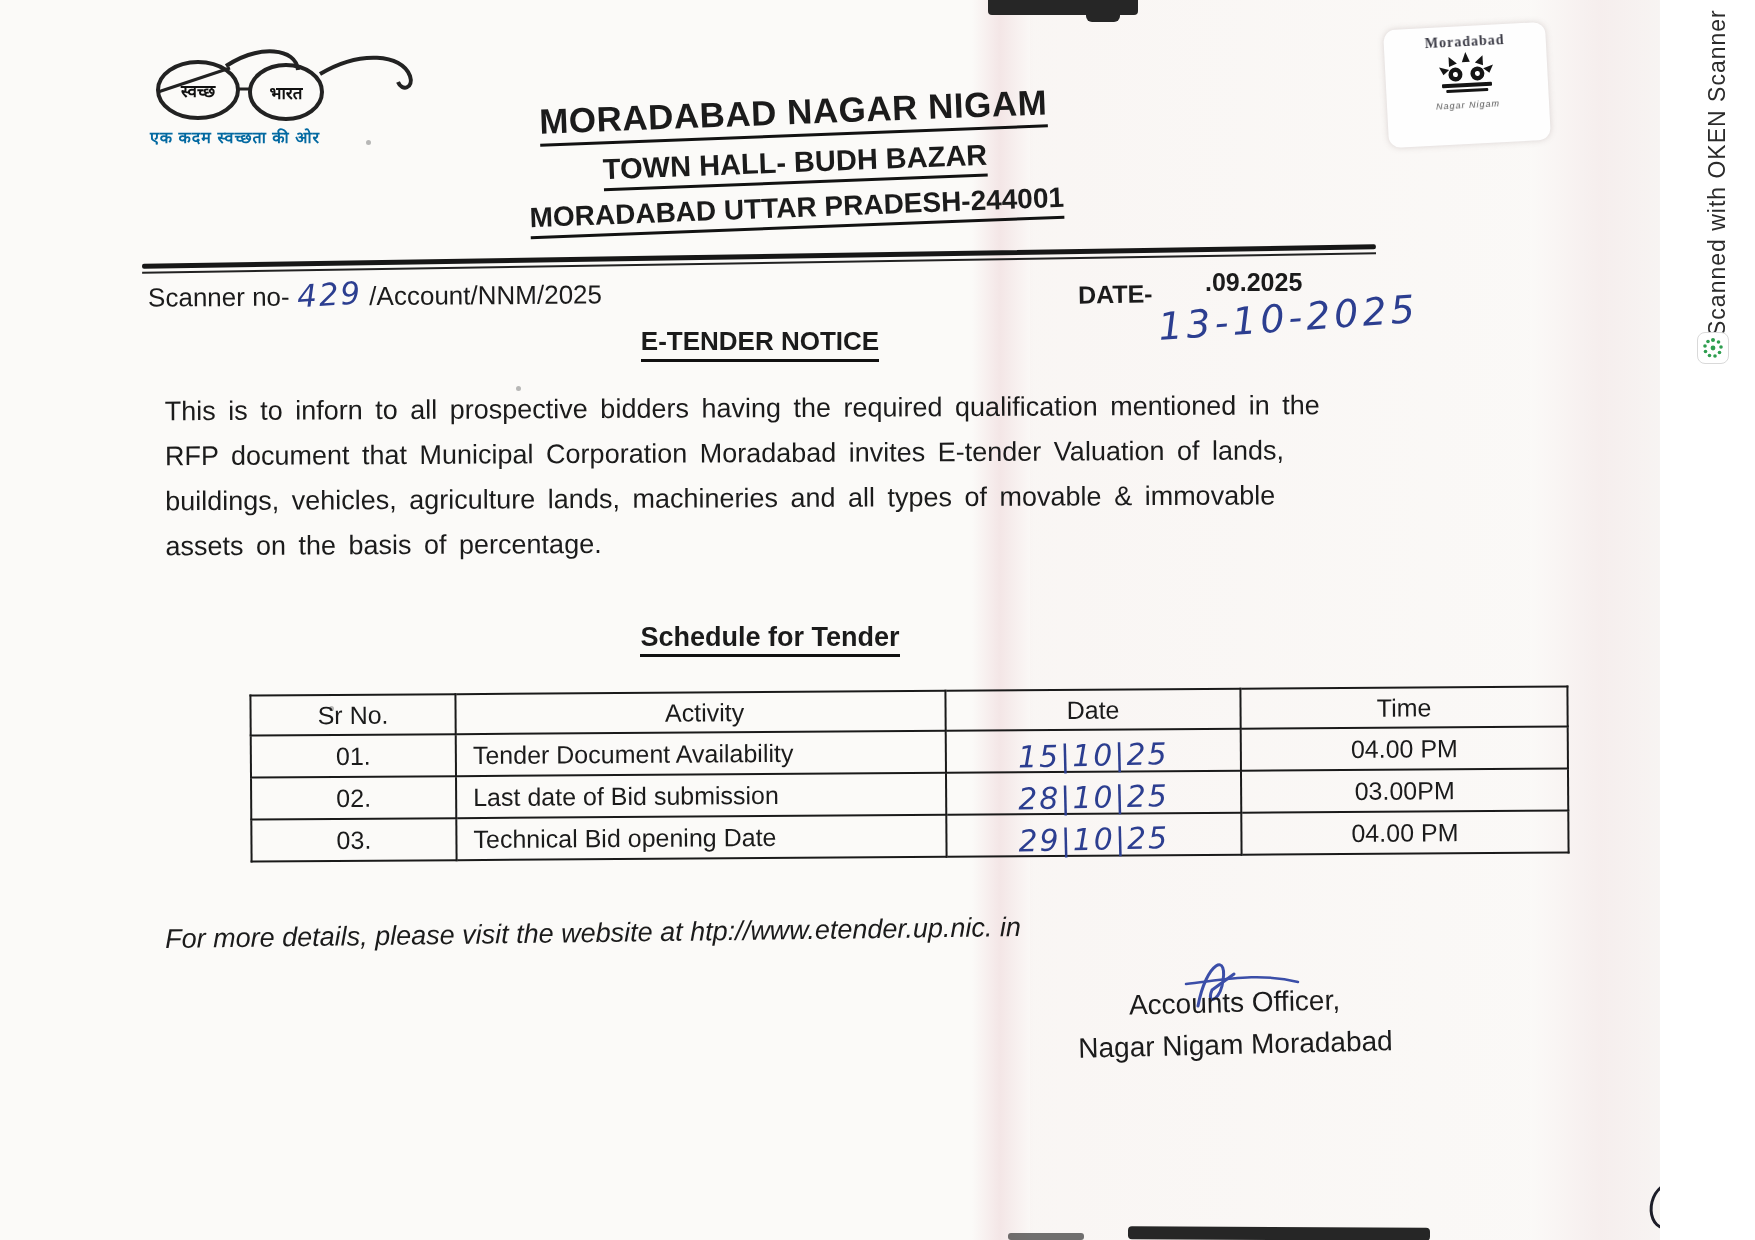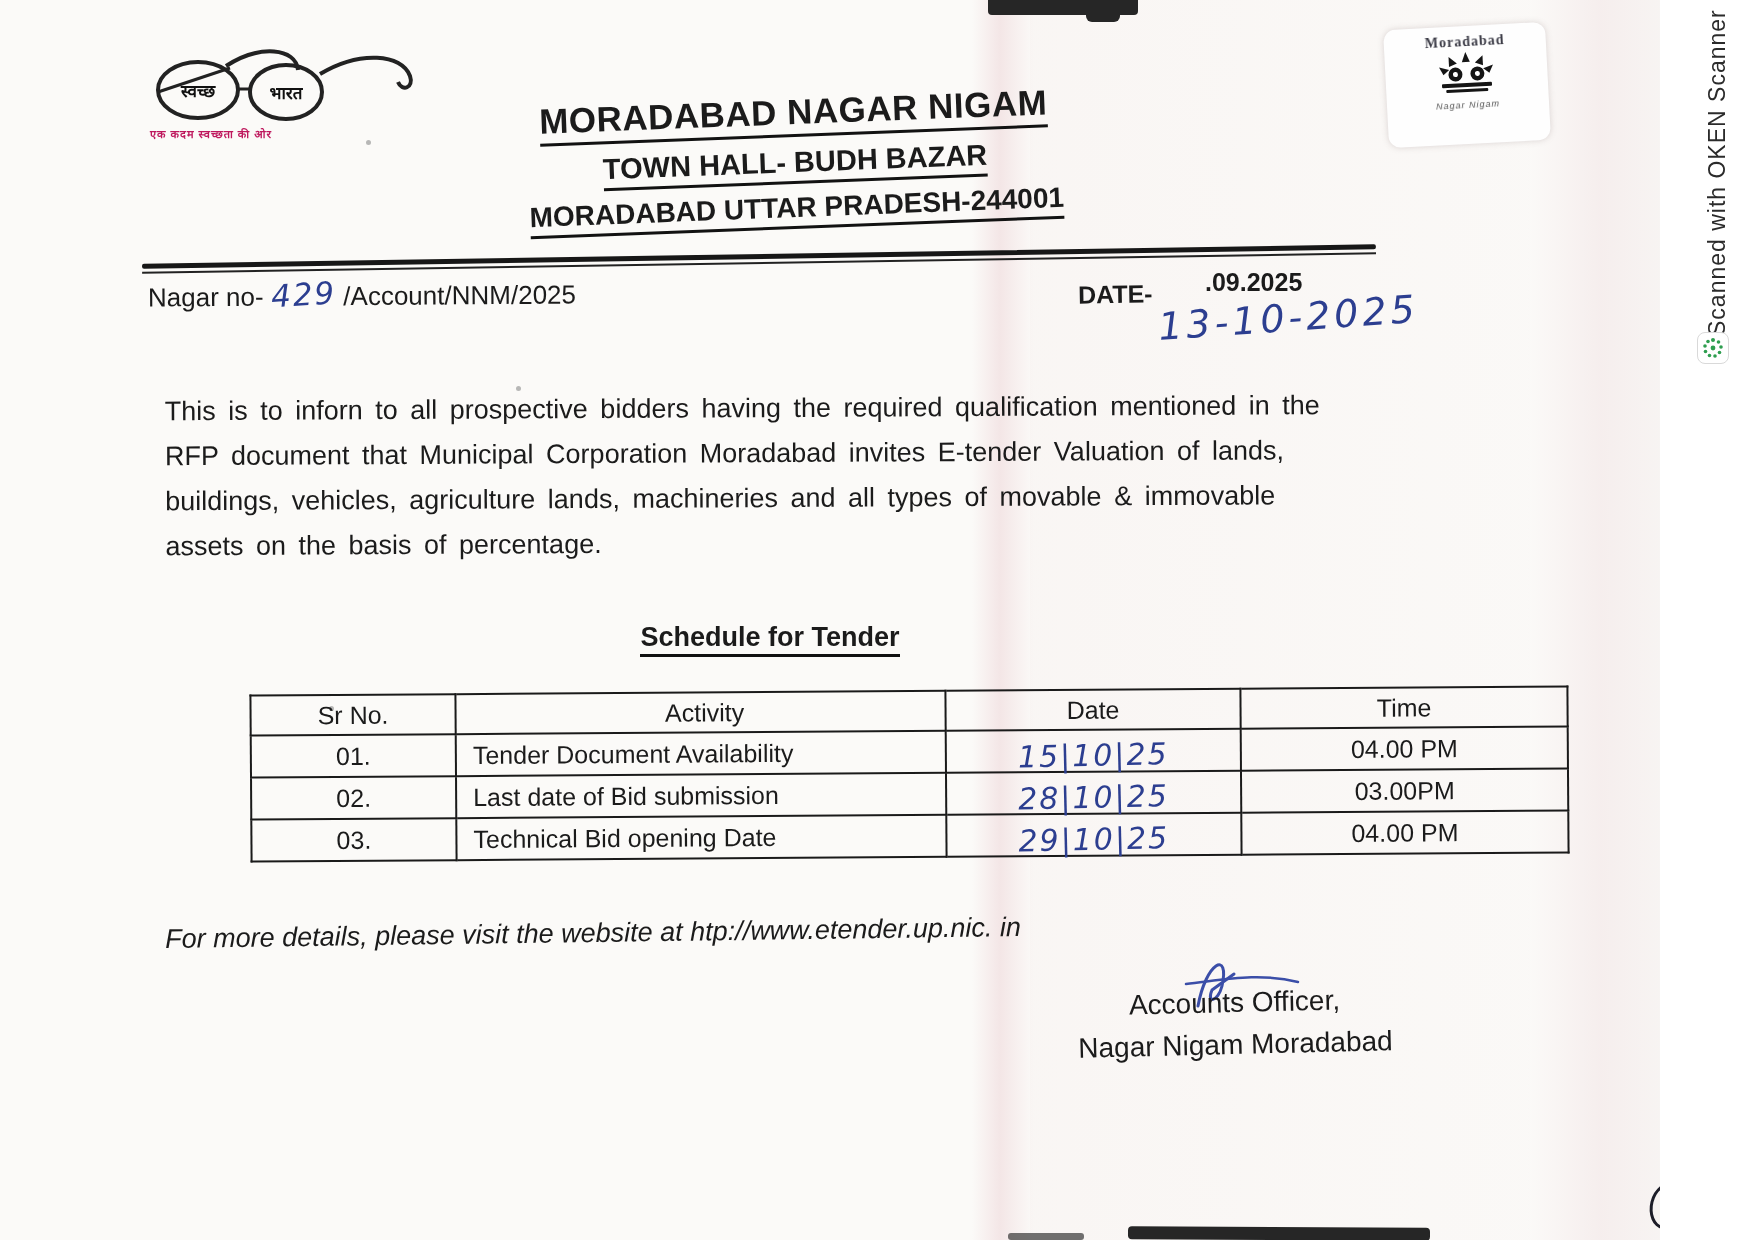--- a/index.html
+++ b/index.html
@@ -18,21 +18,21 @@
   .smudge { position:absolute; background:#262626; }
   .smudge-top-1 { left:988px; top:0; width:150px; height:15px; border-radius:0 0 4px 4px; }
   .smudge-top-2 { left:1086px; top:0; width:34px; height:22px; border-radius:0 0 6px 6px; }
   .smudge-bottom-1 { left:1128px; top:1227px; width:302px; height:13px; border-radius:4px; transform:rotate(0.3deg); }
   .smudge-bottom-2 { left:1008px; top:1233px; width:76px; height:7px; opacity:.65; border-radius:3px; }
   .speck { position:absolute; width:5px; height:5px; border-radius:50%; background:#9a9a9a; opacity:.7; }
 
   
   .swachh { position:absolute; left:130px; top:32px; width:300px; }
   .swachh svg { display:block; }
-  .swachh-tagline { font-size:11px; font-weight:bold; letter-spacing:1px; color:#be185d;
+  .swachh-tagline { font-size:16px; font-weight:bold; letter-spacing:1px; color:#0369a1;
     margin-left:20px; margin-top:-6px; }
 
   
   .stamp { position:absolute; left:1386px; top:26px; width:162px; height:118px;
     background:#fefefe; border-radius:12px; transform:rotate(-3deg);
     box-shadow:0 0 6px rgba(120,100,100,0.25); text-align:center; padding-top:8px; }
   .stamp-title { font-size:14px; font-weight:bold; color:#3a3a45; letter-spacing:1px;
     filter:blur(0.4px); font-family:"Liberation Serif", serif; }
   .stamp-sub { font-size:9px; color:#555; letter-spacing:1px; filter:blur(0.5px); font-style:italic; }
 
@@ -155,28 +155,31 @@
     <div class="h2"><span class="u">TOWN HALL- BUDH BAZAR</span></div>
     <div class="h3"><span class="u">MORADABAD UTTAR PRADESH-244001</span></div>
   </div>
 
   <div class="rule">
     <div class="rule-a"></div>
       <div class="rule-b"></div>
   </div>
 
   <div class="letter-line">
-    <span>Nagar no-</span>
+    <span>Scanner no-</span>
     <span class="hand letter-hand">429</span>
     <span>/Account/NNM/2025</span>
   </div>
   <div class="date-label">DATE-</div>
   <div class="date-printed">.09.2025</div>
   <div class="date-hand hand">13-10-2025</div>
 
+  <div class="notice-title">
+    <span class="u">E-TENDER NOTICE</span>
+  </div>
   <div class="body-text">
     <span class="line">This is to inforn to all prospective bidders having the required qualification mentioned in the</span>
     <span class="line">RFP document that Municipal Corporation Moradabad invites E-tender Valuation of lands,</span>
     <span class="line">buildings, vehicles, agriculture lands, machineries and all types of movable &amp; immovable</span>
     <span class="line">assets on the basis of percentage.</span>
   </div>
 
   <div class="schedule-title">
     <span class="u">Schedule for Tender</span>
   </div>

